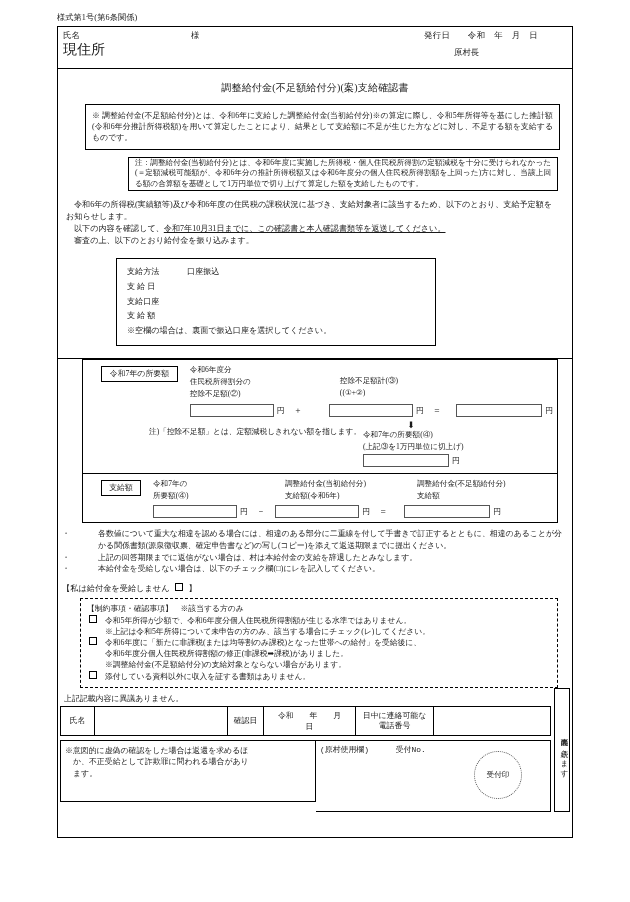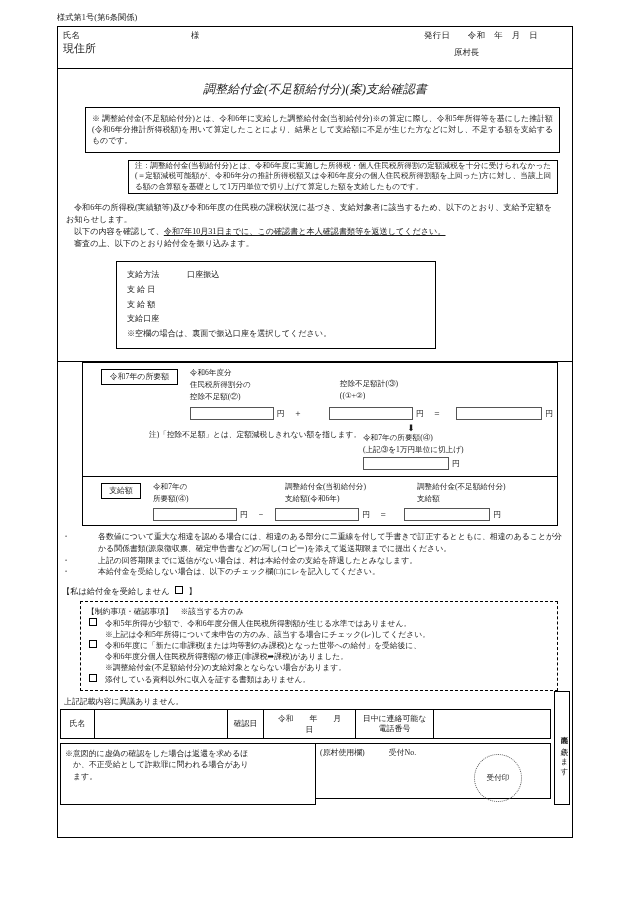--- a/index.html
+++ b/index.html
@@ -48,31 +48,30 @@
 
   
   .hdr {
     position: relative;
     height: 42px;
     border-bottom: 1px solid #000;
     box-sizing: border-box;
   }
   .hdr-name   { position: absolute; left: 5px;  top: 3px;  font-size: 8.4px; }
   .hdr-sama   { position: absolute; left: 133px;top: 3px;  font-size: 8.4px; }
-  .hdr-addr   { position: absolute; left: 5px;  top: 14px; font-size: 11px; }
+  .hdr-addr   { position: absolute; left: 5px;  top: 14px; font-size: 14px; }
   .hdr-issue  { position: absolute; left: 366px;top: 3px;  font-size: 8.4px; letter-spacing: .4px;}
   .hdr-mayor  { position: absolute; left: 396px;top: 20px; font-size: 8.4px; }
 
   
   .title {
     text-align: center;
-    font-size: 12px;
+    font-size: 10px;
     margin-top: 12px;
     letter-spacing: .2px;
-    font-style: italic;
   }
 
   
   .note-box {
     margin: 9px 12px 0 27px;
     border: 1px solid #000;
     padding: 5px 6px 5px 6px;
     font-size: 7.9px;
     line-height: 1.42;
     box-sizing: border-box;
@@ -258,21 +257,22 @@
   .lower-left p { margin: 0; text-indent: 0; }
   .lower-left .ind { text-indent: 8px; }
   .lower-right {
     flex: 1 1 auto;
     border: 1px solid #000;
     border-left: none;
     position: relative;
     font-size: 7.9px;
     padding: 3px 4px;
     box-sizing: border-box;
-    height: 56px;
+    height: 72px;
+    font-family: Liberation Mono, monospace;
   }
   .stamp {
     position: absolute;
     right: 28px;
     top: 10px;
     width: 46px;
     height: 46px;
     border: 1px dotted #555;
     border-radius: 50%;
     font-size: 7.6px;
@@ -334,24 +334,24 @@
 
     <div class="pay-box">
       <div>
         <span class="pay-label">支給方法</span>
         <span>口座振込</span>
       </div>
       <div>
         <span class="pay-label">支 給 日</span>
       </div>
       <div>
+        <span class="pay-label">支給口座</span>
+      </div>
+      <div>
         <span class="pay-label">支 給 額</span>
-      </div>
-      <div>
-        <span class="pay-label">支給口座</span>
       </div>
       <div>※空欄の場合は、裏面で振込口座を選択してください。</div>
     </div>
 
     <div class="sec1-wrap">
 
       <div class="calc-outer">
 
         <div class="calc-row">
           <div class="calc-key">令和7年の所要額</div>

